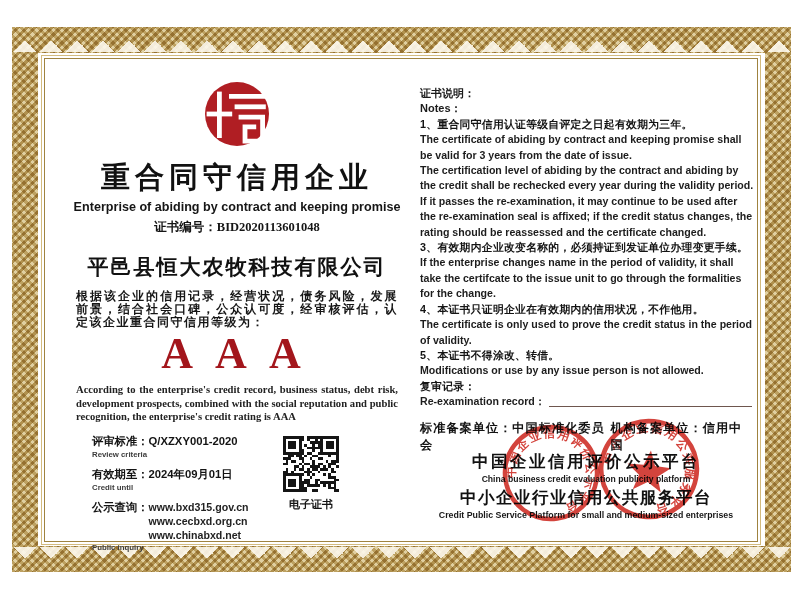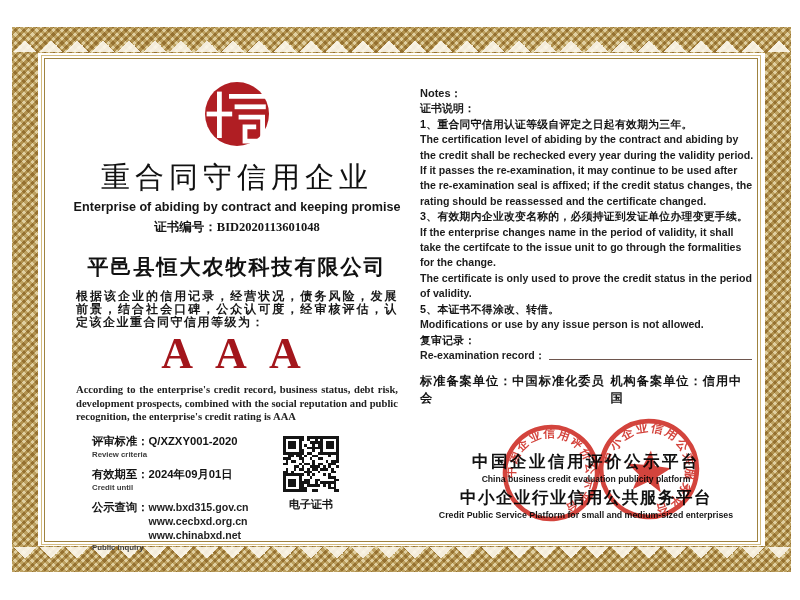--- a/index.html
+++ b/index.html
@@ -16,21 +16,21 @@
     background:conic-gradient(from 135deg at 50% 0%,rgba(252,248,236,.9) 0 90deg,rgba(0,0,0,0) 90deg) 0 0/26px 12px repeat-x;}
   .frame .scallop-t{top:13px;}
   .frame .scallop-b{bottom:13px;transform:scaleY(-1);}
   .inner{position:absolute;left:26px;top:26px;right:26px;bottom:26px;background:#ffffff;}
   .innerline{position:absolute;left:44px;top:58px;right:42px;bottom:58px;
     border:1px solid #9f8340;outline:1px solid #d3bb7e;outline-offset:2px;}
 
   
   .left-col{position:absolute;left:72px;top:74px;width:330px;text-align:center;}
   .logo{width:80px;height:80px;margin:0 auto;display:block;}
-  .title-cn{margin-top:4px;font-size:29px;font-weight:400;letter-spacing:5px;color:#111;}
+  .title-cn{margin-top:4px;font-size:29px;font-weight:700;letter-spacing:5px;color:#111;}
   .title-en{margin-top:2px;font-size:12.6px;font-weight:700;color:#161616;text-align:center;}
   .cert-no{margin-top:5px;font-family:"Liberation Serif","DejaVu Serif",serif;
            font-weight:700;font-size:12.5px;color:#151515;}
   .company{margin-top:17px;font-size:21px;font-weight:800;letter-spacing:2px;color:#111;}
   .stmt-cn{margin-top:9px;padding:0 4px;font-size:12px;font-weight:700;letter-spacing:1.5px;
            line-height:13px;text-align:justify;color:#161616;}
   .rating{margin-top:2px;font-family:"Liberation Serif","DejaVu Serif",serif;
           font-size:44px;font-weight:700;color:#a3161c;letter-spacing:22px;line-height:1.05;
           text-indent:10px;}
   .stmt-en{margin-top:6px;padding:0 4px;font-family:"Liberation Serif","DejaVu Serif",serif;
@@ -363,27 +363,29 @@
         <rect x="11" y="20" width="1" height="1"></rect>
         <rect x="12" y="20" width="1" height="1"></rect>
         <rect x="19" y="20" width="1" height="1"></rect>
         <rect x="20" y="20" width="1" height="1"></rect>
       </g>
     </svg>
   <div class="qr-label">电子证书</div>
 </div>
 
 <div class="right-col">
+  <div class="n-head">证书说明：</div>
   <div class="n-head">Notes：</div>
-  <div class="n-head">证书说明：</div>
 
   <div class="n-cn">1、重合同守信用认证等级自评定之日起有效期为三年。</div>
+  <div class="n-en">The certificate of abiding by contract and keeping promise shall be valid for 3 years from the date of issue.</div>
   <div class="n-en">The certification level of abiding by the contract and abiding by the credit shall be rechecked every year during the validity period. If it passes the re-examination, it may continue to be used after the re-examination seal is affixed; if the credit status changes, the rating should be reassessed and the certificate changed.</div>
   <div class="n-cn">3、有效期内企业改变名称的，必须持证到发证单位办理变更手续。</div>
   <div class="n-en">If the enterprise changes name in the period of validity, it shall take the certifcate to the issue unit to go through the formalities for the change.</div>
+  <div class="n-cn">4、本证书只证明企业在有效期内的信用状况，不作他用。</div>
   <div class="n-en">The certificate is only used to prove the credit status in the period of validity.</div>
   <div class="n-cn">5、本证书不得涂改、转借。</div>
   <div class="n-en">Modifications or use by any issue person is not allowed.</div>
 
   <div class="n-cn">复审记录：</div>
   <div class="n-en reexam-row">
     <span>Re-examination record：</span>
     <span class="fill-line"></span>
   </div>
 

